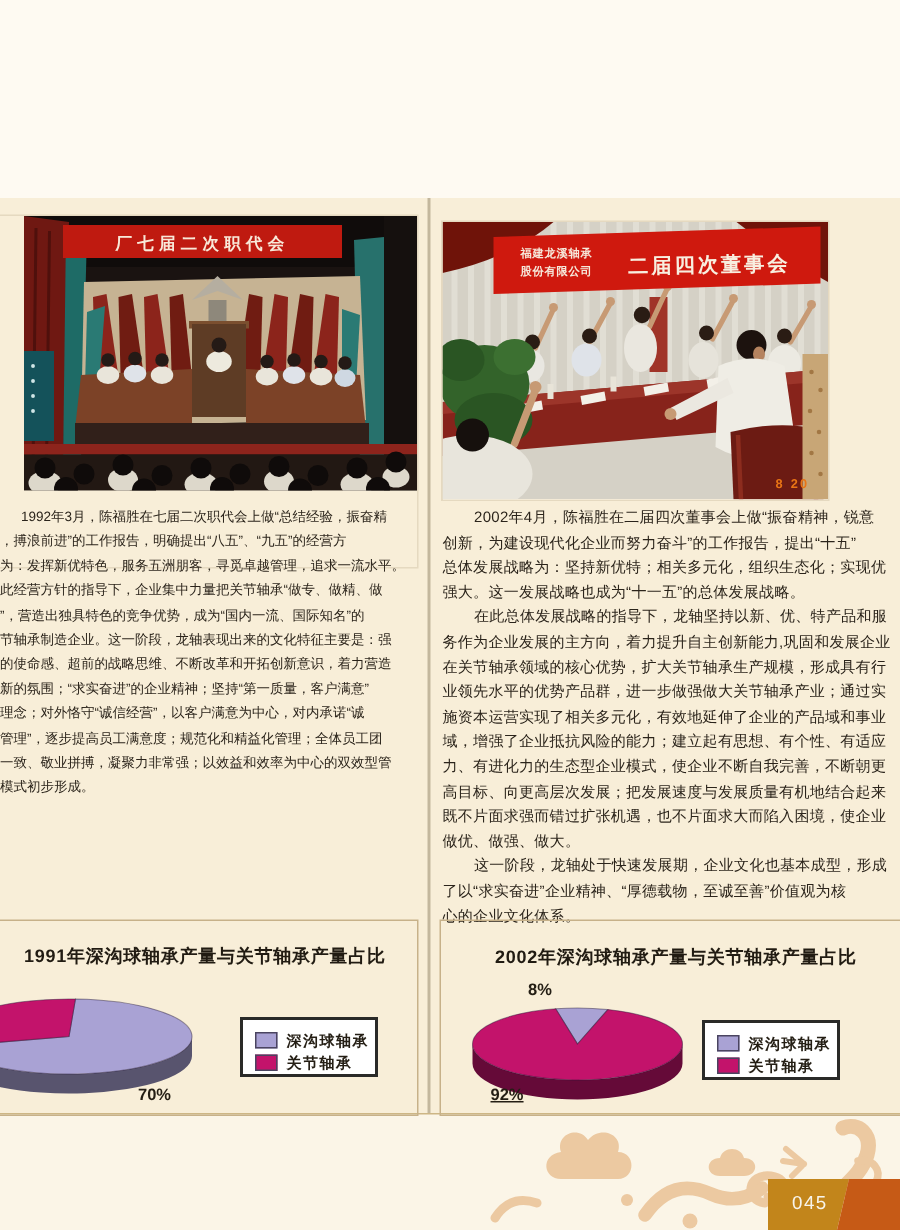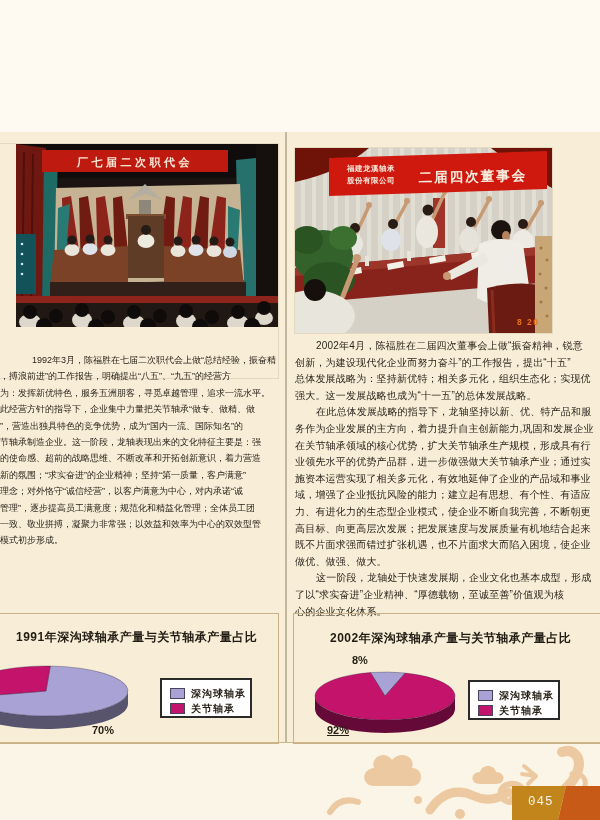--- a/index.html
+++ b/index.html
@@ -12,21 +12,21 @@
 
   .photo{position:absolute;overflow:hidden;box-shadow:0 0 0 1px rgba(120,100,60,.15);}
   .photo-left{left:0;top:144px;width:262px;height:234px;padding-left:16px;}
   .photo-right{left:295px;top:148px;width:257px;height:185px;}
   .photo svg{display:block;}
 
   .textcol{position:absolute;}
   .textcol .ln{white-space:nowrap;overflow:hidden;}
   .textcol-left{left:0;top:336px;width:264px;font-size:9px;line-height:16.4px;letter-spacing:0px;}
   .textcol-left .ln{width:264px;}
-  .textcol-left .ln.indent{padding-left:32px;margin-top:16px;}
+  .textcol-left .ln.indent{padding-left:14px;}
   .textcol-right{left:295px;top:338px;width:299px;font-size:10px;line-height:16.6px;letter-spacing:0.2px;}
   .textcol-right .ln{width:299px;}
   .textcol-right .ln.indent{padding-left:21px;}
 
   .chart-panel{position:absolute;border:1px solid #c7b189;background:transparent;}
   .panel-left{left:-4px;top:613px;width:281px;height:129px;}
   .panel-right{left:293px;top:613px;width:320px;height:129px;}
   .chart-title{position:absolute;font-size:12px;font-weight:bold;color:#211b12;letter-spacing:0.5px;white-space:nowrap;}
   .title-left{left:16px;top:629px;}
   .title-right{left:330px;top:630px;}
@@ -38,21 +38,21 @@
   .legend{position:absolute;width:92px;background:#ffffff;border:2px solid #2a2a28;
           padding:6px 0 0 8px;box-sizing:border-box;}
   .legend-left{left:160px;top:678px;}
   .legend-right{left:468px;top:680px;}
   .legend-row{display:flex;align-items:center;height:15px;}
   .swatch{width:13px;height:9px;border:1px solid #4a4460;margin-right:6px;flex:0 0 auto;}
   .legend-lab{font-size:10px;font-weight:bold;color:#241e14;letter-spacing:1px;white-space:nowrap;}
 
   .decor{position:absolute;right:0;bottom:0;width:290px;height:80px;}
   .pagenum{position:absolute;left:512px;top:786px;width:88px;height:34px;}
-  .pagenum .num{position:absolute;top:9px;font-family:Liberation Mono, monospace;
+  .pagenum .num{position:absolute;top:9px;font-family:Liberation Sans, sans-serif;
                 font-size:12.5px;color:#f8f4ea;letter-spacing:1px;}
   .num-l{left:16px;}
   .num-r{left:58px;margin-top:48px;}
 </style>
 </head>
 <body>
 
 <div class="canvas">
   <div class="band-top"></div>
   <div class="band-content"></div>

